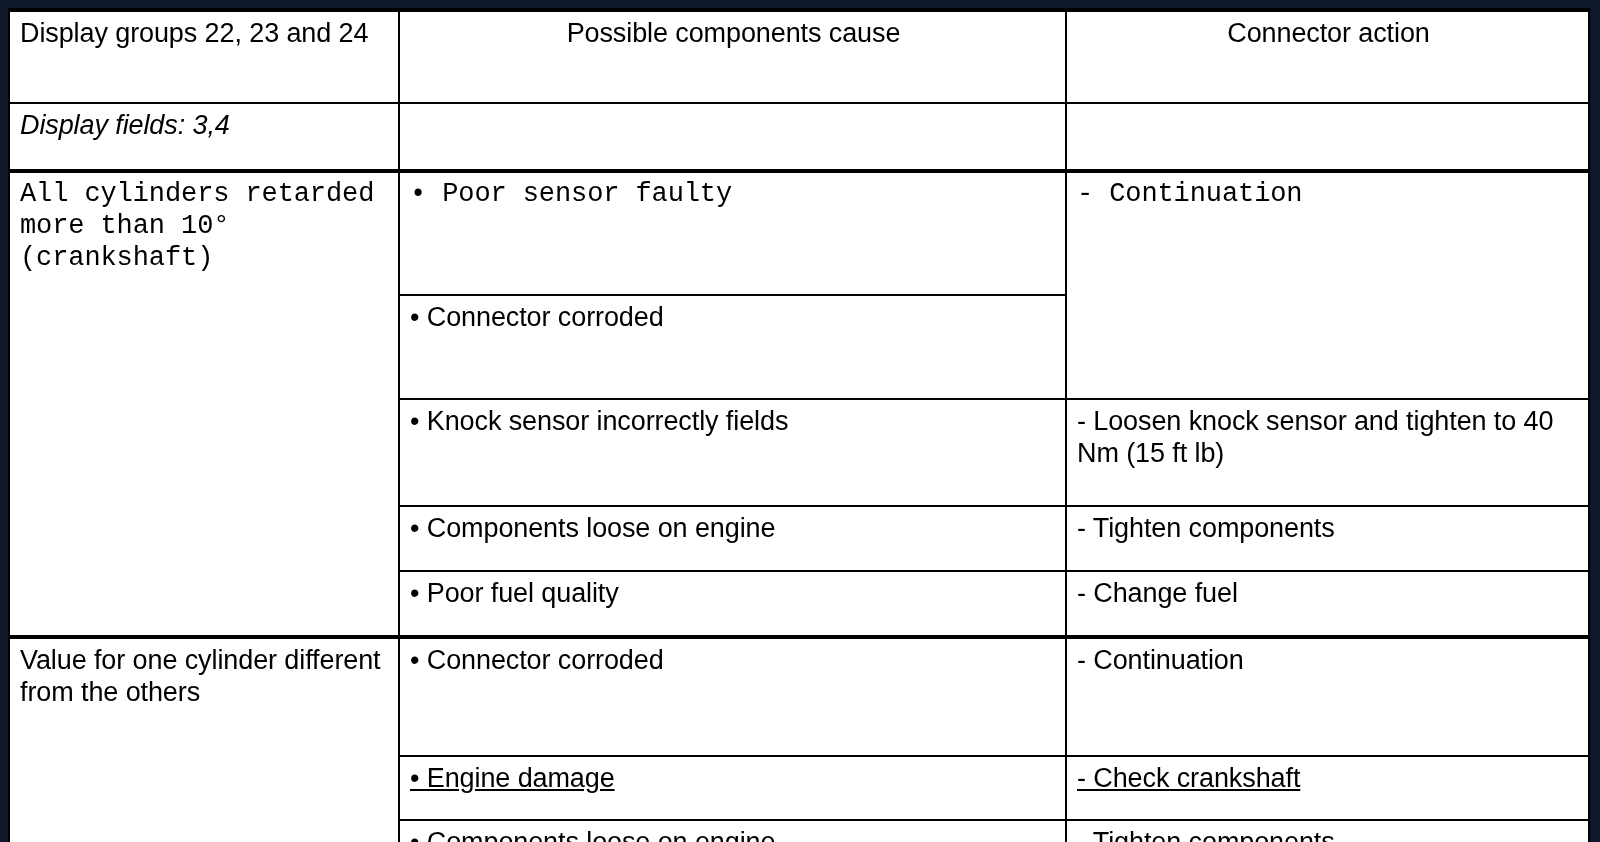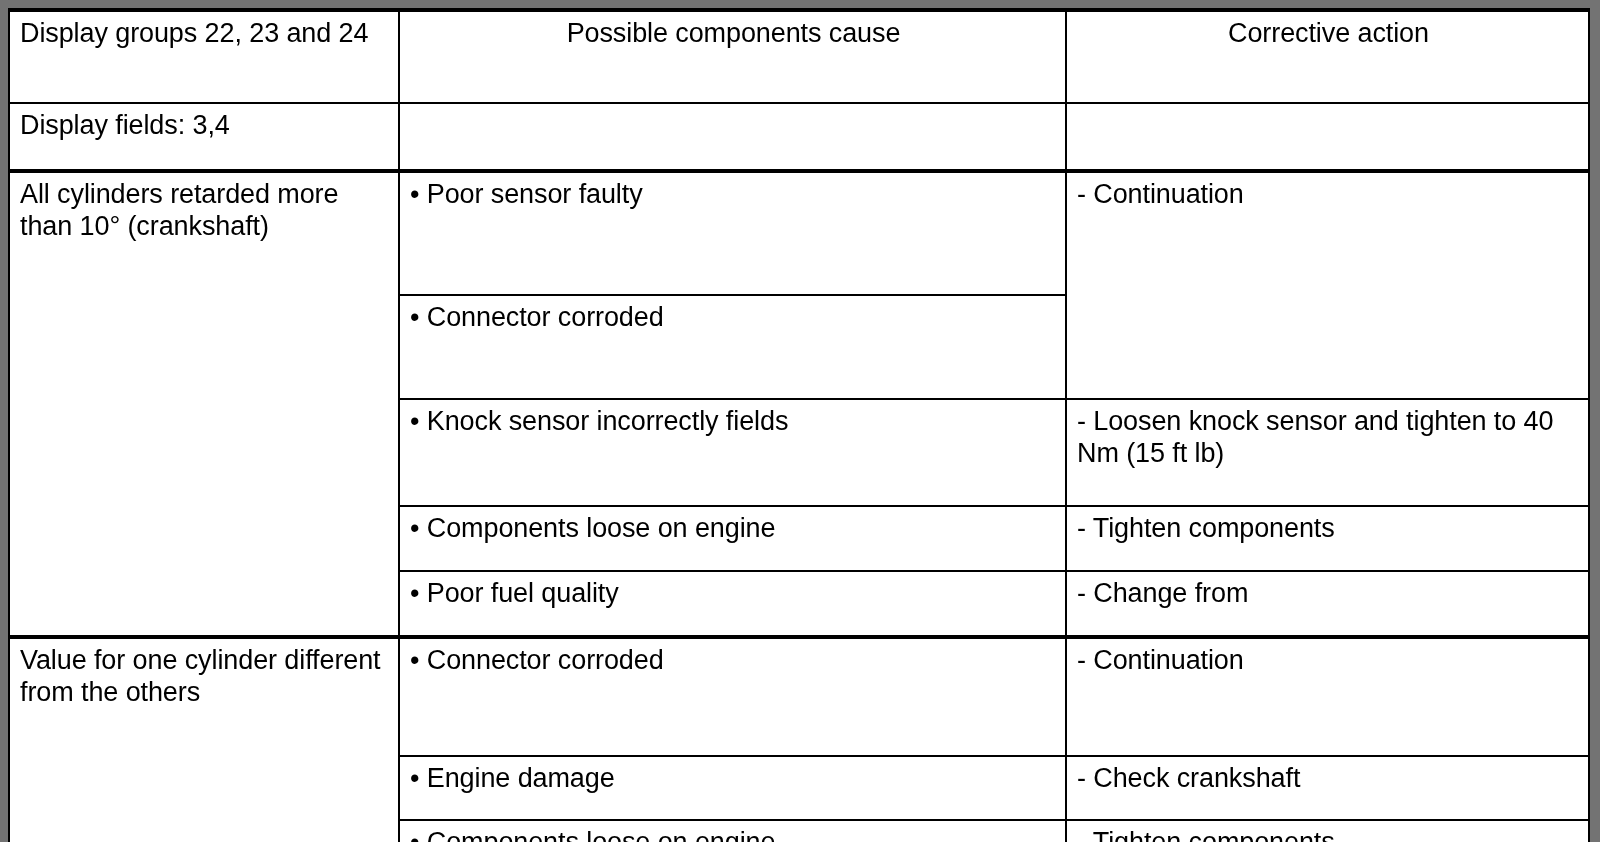--- a/index.html
+++ b/index.html
@@ -12,21 +12,21 @@
     height: 842px;
     font-family: "Liberation Sans", sans-serif;
     color: #000000;
     overflow: hidden;
   }
 
   .page {
     position: relative;
     width: 1600px;
     height: 842px;
-    background: #737373;
+    background: #0f172a;
   }
 
   .tbl {
     position: absolute;
     left: 8px;
     top: 8px;
     width: 1580px;
     border-collapse: collapse;
     table-layout: fixed;
     background: #ffffff;
@@ -64,47 +64,47 @@
   .bold-left {
     font-weight: bold;
     text-align: left;
     font-size: 28px;
   }
 
   .cell-empty { }
 
   
   .h-header { height: 78px; }
-  .h-fields { height: 53px; }
-  .h-r1 { height: 109px; }
+  .h-fields { height: 53px; font-style: italic; }
+  .h-r1 { height: 109px; font-family: Liberation Mono, monospace; }
   .h-r2 { height: 90px; }
   .h-r3 { height: 93px; }
   .h-r4 { height: 51px; }
   .h-r5 { height: 51px; }
   .h-r6 { height: 104px; }
-  .h-r7 { height: 50px; }
+  .h-r7 { height: 50px; text-decoration: underline; }
   .h-r8 { height: 62px; }
 </style>
 </head>
 <body>
 
 <div class="page">
 
   <table class="tbl">
     <colgroup>
       <col class="c1">
       <col class="c2">
       <col class="c3">
     </colgroup>
     <tbody>
 
       <tr>
         <td class="hdr-left h-header thick-top">Display groups 22, 23 and 24</td>
         <td class="hdr h-header thick-top">Possible components cause</td>
-        <td class="hdr h-header thick-top">Corrective action</td>
+        <td class="hdr h-header thick-top">Connector action</td>
       </tr>
 
       <tr>
         <td class="bold-left h-fields thick-bottom">Display fields: 3,4</td>
         <td class="h-fields thick-bottom cell-empty"></td>
         <td class="h-fields thick-bottom cell-empty"></td>
       </tr>
 
       <tr>
         <td class="h-r1 thick-top" rowspan="5">All cylinders retarded more than 10° (crankshaft)</td>
@@ -117,21 +117,21 @@
       <tr>
         <td class="h-r3">• Knock sensor incorrectly fields</td>
         <td class="h-r3">- Loosen knock sensor and tighten to 40 Nm (15 ft lb)</td>
       </tr>
       <tr>
         <td class="h-r4">• Components loose on engine</td>
         <td class="h-r4">- Tighten components</td>
       </tr>
       <tr>
         <td class="h-r5 thick-bottom">• Poor fuel quality</td>
-        <td class="h-r5 thick-bottom">- Change from</td>
+        <td class="h-r5 thick-bottom">- Change fuel</td>
       </tr>
 
       <tr>
         <td class="h-r6 thick-top" rowspan="3">Value for one cylinder different from the others</td>
         <td class="h-r6 thick-top">• Connector corroded</td>
         <td class="h-r6 thick-top">- Continuation</td>
       </tr>
       <tr>
         <td class="h-r7">• Engine damage</td>
         <td class="h-r7">- Check crankshaft</td>

